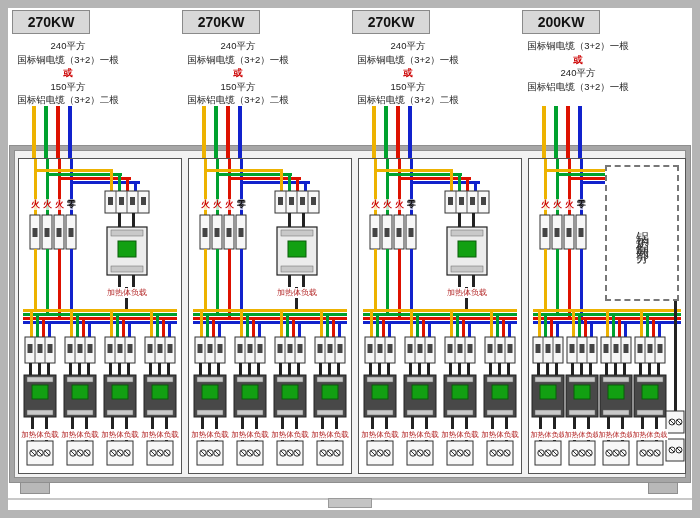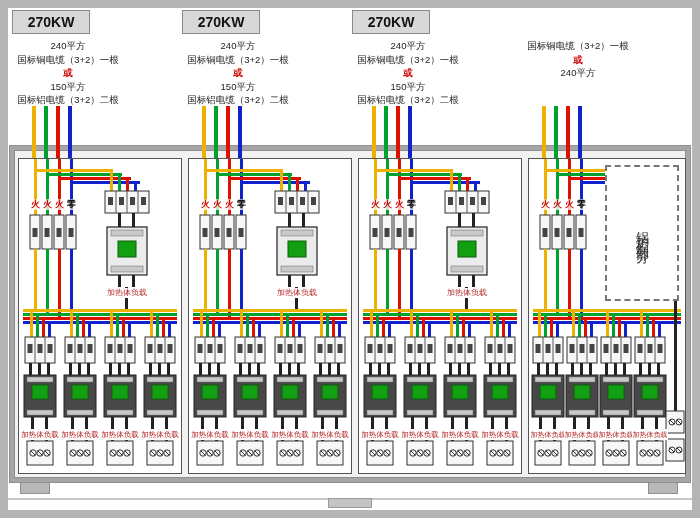--- a/index.html
+++ b/index.html
@@ -141,20 +141,21 @@
       <line x1="11" y1="9" x2="15" y2="13" class="xl"></line>
     </g>
   </defs>
 </svg>
 
 <div class="screen">
 
   <div class="hdr" style="left:4px">270KW</div>
   <div class="hdr" style="left:174px">270KW</div>
   <div class="hdr" style="left:344px">270KW</div>
+  <div class="hdr" style="left:514px">200KW</div>
 
   <div class="spec" style="left:-10px">
     <div>240平方</div>
     <div>国标铜电缆（3+2）一根</div>
     <div class="orl">或</div>
     <div>150平方</div>
     <div>国标铝电缆（3+2）二根</div>
   </div>
   <div class="spec" style="left:160px">
     <div>240平方</div>
@@ -167,20 +168,21 @@
     <div>240平方</div>
     <div>国标铜电缆（3+2）一根</div>
     <div class="orl">或</div>
     <div>150平方</div>
     <div>国标铝电缆（3+2）二根</div>
   </div>
   <div class="spec" style="left:500px">
     <div>国标铜电缆（3+2）一根</div>
     <div class="orl">或</div>
     <div>240平方</div>
+    <div>国标铝电缆（3+2）一根</div>
   </div>
 
   <div class="owire" style="left:24px;background:var(--wire_yellow)"></div>
   <div class="owire" style="left:36px;background:var(--wire_green)"></div>
   <div class="owire" style="left:48px;background:var(--wire_red)"></div>
   <div class="owire" style="left:60px;background:var(--wire_blue)"></div>
   <div class="owire" style="left:194px;background:var(--wire_yellow)"></div>
   <div class="owire" style="left:206px;background:var(--wire_green)"></div>
   <div class="owire" style="left:218px;background:var(--wire_red)"></div>
   <div class="owire" style="left:230px;background:var(--wire_blue)"></div>

